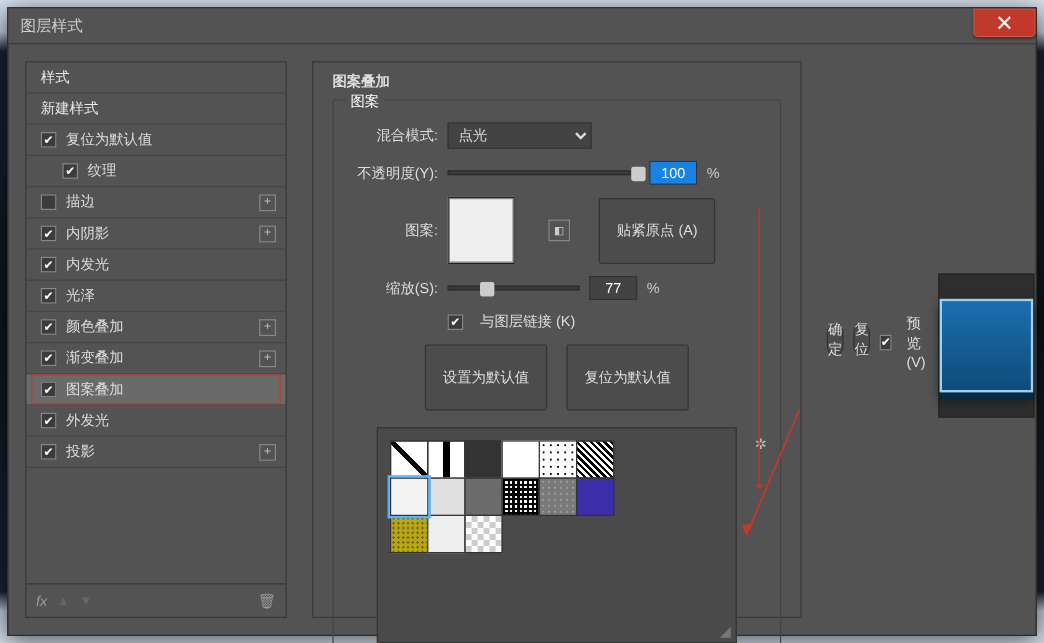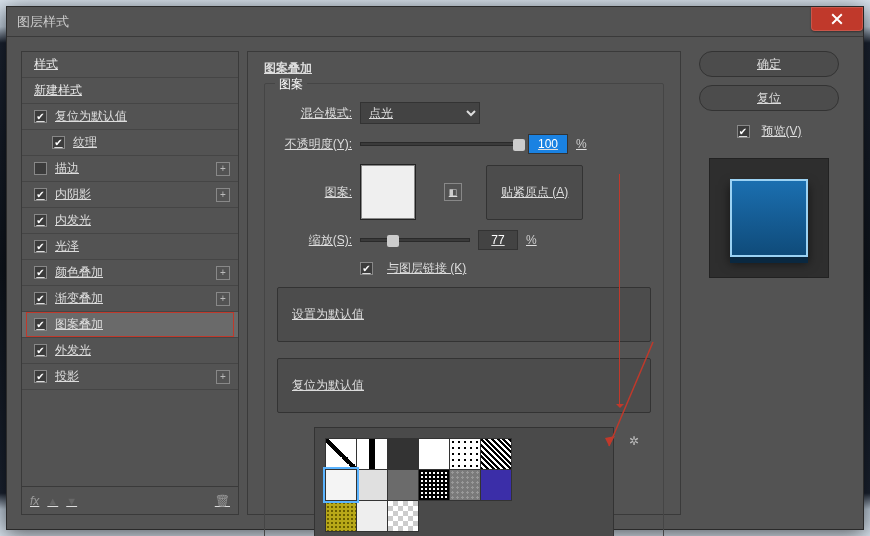--- a/index.html
+++ b/index.html
@@ -2,21 +2,21 @@
 <html><head>
 <meta charset="utf-8">
 <style>
 * { margin:0; padding:0; box-sizing:border-box; font-family:"Microsoft YaHei",Arial,sans-serif; font-size:12px; color:#ddd; user-select:none; }
 body { background:linear-gradient(180deg,#d8e2ec 0%,#c0cedc 5%,#1a2230 8%,#0e141c 50%,#1a2230 92%,#c0cedc 95%,#d8e2ec 100%); padding:6px; width:870px; height:536px; }
 .dialog { width:858px; height:524px; background:#535353; border:1px solid #2a2a2a; box-shadow:0 4px 20px rgba(0,0,0,0.6); position:relative; }
 .titlebar { height:30px; background:#535353; border-bottom:1px solid #3a3a3a; display:flex; align-items:center; padding:0 0 0 10px; }
 .titlebar .title { color:#ccc; font-size:13px; }
 .close-btn { position:absolute; right:0; top:0; width:52px; height:24px; background:#c0392b; border-radius:0 0 4px 4px; display:flex; align-items:center; justify-content:center; cursor:pointer; box-shadow:inset 0 0 0 1px rgba(255,255,255,0.15),0 1px 2px rgba(0,0,0,0.4); }
 .close-btn svg { width:12px; height:12px; }
-.body { padding:14px; display:flex; gap:8px; height:calc(100% - 30px);text-decoration:underline; }
+.body { padding:14px; display:flex; gap:21px; height:calc(100% - 30px); }
 .sidebar { width:218px; background:#535353; border:1px solid #3a3a3a; display:flex; flex-direction:column; }
 .sidebar-list { flex:1; overflow:hidden; }
 .style-row { height:26px; display:flex; align-items:center; padding:0 8px 0 12px; border-bottom:1px solid #454545; position:relative; cursor:pointer; }
 .style-row.bold .lbl { color:#e8e8e8; font-weight:normal; }
 .style-row.indent { padding-left:30px; }
 .style-row.selected { background:#6a6a6a; }
 .style-row .cb { width:13px; height:13px; border:1px solid #888; background:#3c3c3c; margin-right:8px; display:flex; align-items:center; justify-content:center; }
 .style-row .cb.checked::after { content:"✔"; font-size:10px; color:#fff; }
 .style-row .plus { position:absolute; right:8px; width:14px; height:14px; border:1px solid #888; display:flex; align-items:center; justify-content:center; font-size:10px; color:#bbb; cursor:pointer; }
 .red-box { position:absolute; left:4px; top:0; right:4px; bottom:0; border:1px solid #c0392b; pointer-events:none; }
@@ -35,28 +35,28 @@
 .slider-thumb { position:absolute; top:-4px; width:12px; height:12px; background:#ccc; border-radius:2px; transform:translateX(-50%); }
 .num-input { width:40px; height:20px; background:#434343; border:1px solid #333; color:#fff; text-align:center; }
 .num-input.blue { background:#1a82e2; color:#fff; }
 .pct { color:#ccc; }
 .pattern-swatch { width:56px; height:56px; background:#efefef; border:1px solid #222; box-shadow:inset 0 0 0 1px #888; cursor:pointer; background-image:radial-gradient(rgba(0,0,0,0.02) 2%,transparent 2%); background-size:6px 6px; }
 .snap-icon { width:18px; height:18px; border:1px solid #888; display:flex; align-items:center; justify-content:center; color:#ccc; cursor:pointer; font-size:9px; }
 .btn { background:#4c4c4c; border:1px solid #333; padding:18px 14px; border-radius:10px; color:#ddd; cursor:pointer; white-space:nowrap; }
 .btn.dark { border-radius:2px; }
 .cb-inline { width:13px; height:13px; border:1px solid #888; background:#3c3c3c; margin-right:6px; display:inline-flex; align-items:center; justify-content:center; }
 .cb-inline.checked::after { content:"✔"; font-size:10px; color:#fff; }
-.buttons-row { display:flex; gap:16px; justify-content:center; margin:8px 0 14px 0;flex-direction:column; }
+.buttons-row { display:flex; gap:16px; justify-content:center; margin:8px 0 14px 0; }
 .pattern-picker { border:1px solid #333; background:#4a4a4a; padding:10px; width:300px; height:180px; display:flex; flex-direction:column; position:relative; }
 .picker-gear { position:absolute; right:-26px; top:6px; color:#bbb; cursor:pointer; font-size:12px; }
 .picker-grid { display:flex; flex-wrap:wrap; align-content:flex-start; gap:0; }
 .p-thumb { width:32px; height:32px; border:1px solid #333; margin:0 -1px -1px 0; background:#888; cursor:pointer; }
 .p-thumb.selected { outline:2px solid #5bb4ff; z-index:1; }
 .picker-resize { position:absolute; right:4px; bottom:2px; color:#777; font-size:12px; }
-.rightcol { width:160px; display:flex; flex-direction:column; align-items:center; gap:8px; }
+.rightcol { width:160px; display:flex; align-items:center; gap:8px; }
 .big-btn { width:140px; height:26px; background:#4c4c4c; border:1px solid #333; border-radius:13px; display:flex; align-items:center; justify-content:center; cursor:pointer; }
 .preview-row { display:flex; align-items:center; gap:6px; margin-top:4px; }
 .preview-box { margin-top:10px; width:120px; height:120px; background:#2e2e2e; border:1px solid #222; display:flex; align-items:center; justify-content:center; }
 .preview-inner { width:78px; height:78px; background:linear-gradient(180deg,#1b6fb0,#0f4b7a); border:2px solid #9bd2f3; box-shadow:0 6px 0 #0a2840,0 6px 10px rgba(0,0,0,0.6); }
 .arrow-line { position:absolute; pointer-events:none; }
 .arrow-line.a1 { left:371px; top:122px; width:1px; height:232px; background:#c0392b; }
 .arrow-line.a1::after { content:""; position:absolute; bottom:-6px; left:-3px; border:4px solid transparent; border-top-color:#c0392b; }
 .arrow-line.a2 { position:absolute; left:355px; top:290px; width:56px; height:112px; }
 .arrow-line.a2 svg { overflow:visible; }
 </style>

